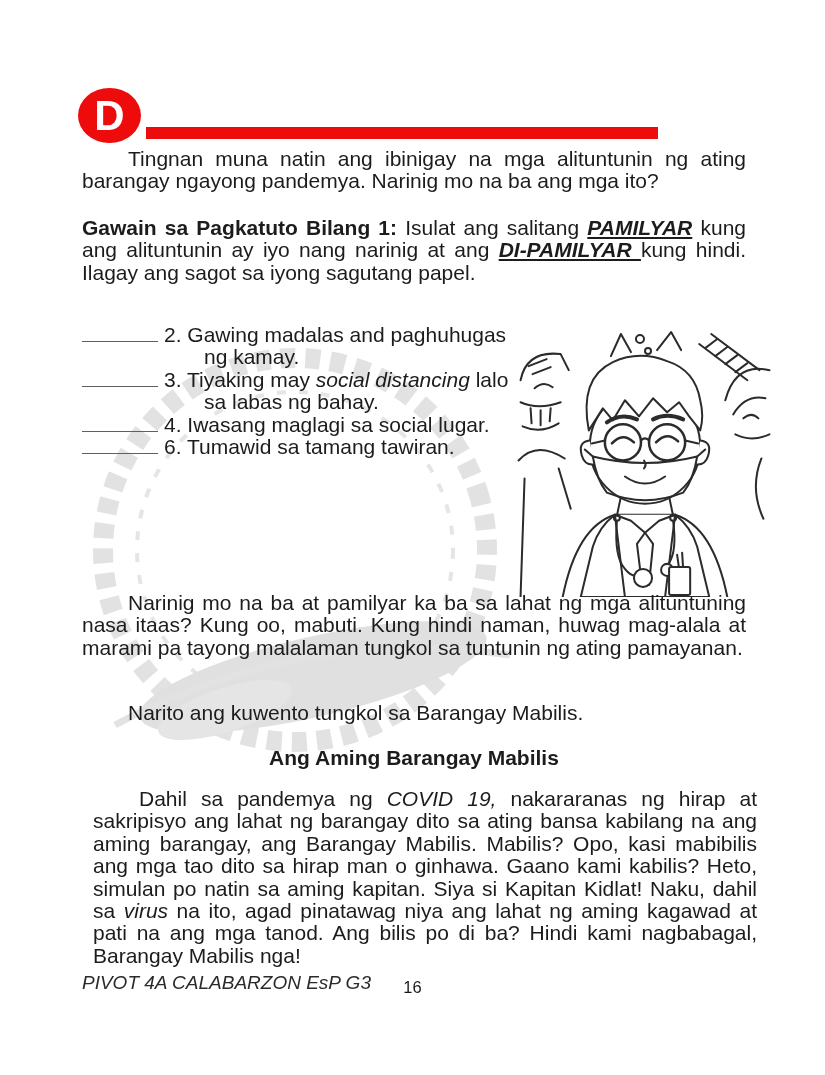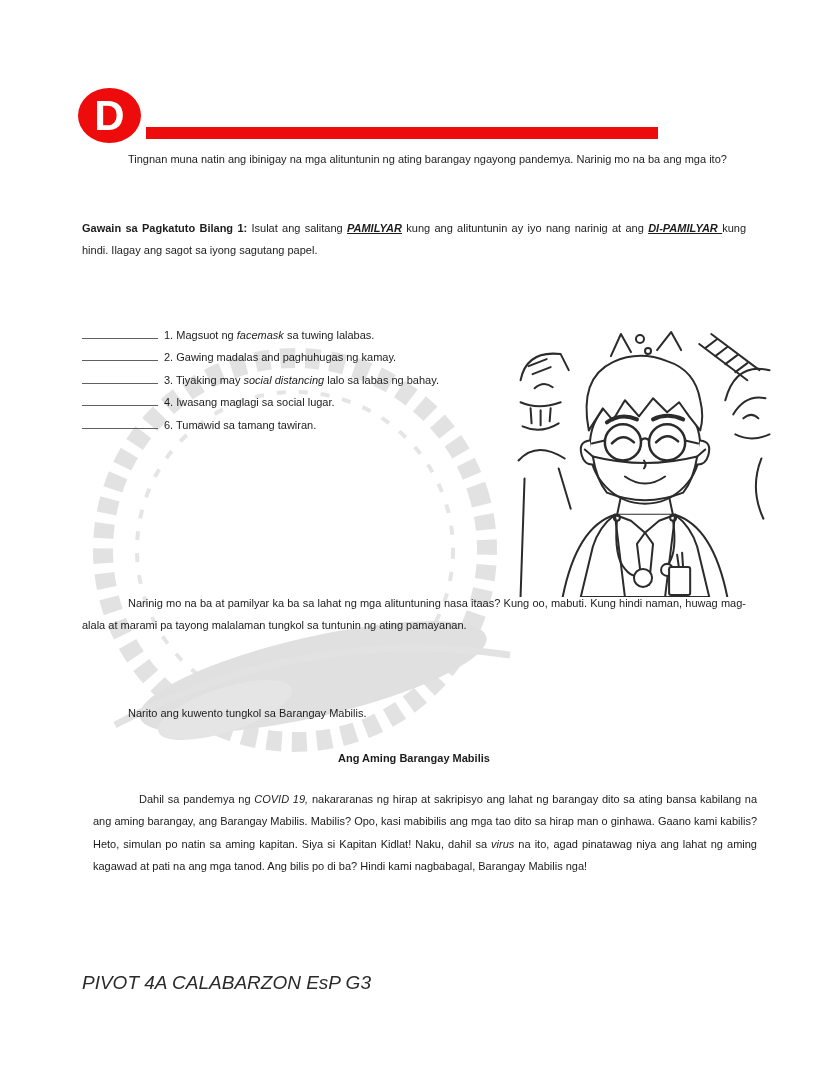--- a/index.html
+++ b/index.html
@@ -13,21 +13,21 @@
 
   
   .badge {
     position:absolute; left:78px; top:88px; width:63px; height:55px;
     border-radius:50%; display:flex; align-items:center; justify-content:center;
   }
   .badge span { color:#fff; font-weight:bold; font-size:42px; line-height:1; }
   .divider-bar { position:absolute; left:146px; top:127px; width:512px; height:12px; }
 
   
-  .txt { font-size:11px; line-height:22.4px; color:#1c1c1c; }
+  .txt { font-size:21px; line-height:22.4px; color:#1c1c1c; }
   .just { text-align:justify; }
   .ind  { text-indent:46px; }
   .b { font-weight:bold; }
   .i { font-style:italic; }
   .kw { font-weight:bold; font-style:italic; text-decoration:underline; }
 
   .intro   { left:82px; top:148px; width:664px; }
   .gawain  { left:82px; top:217px; width:664px; }
 
   .list-block { left:82px; top:324px; width:436px; }
@@ -72,23 +72,20 @@
 
   <p class="layer txt just ind intro">
     <span>Tingnan muna natin ang ibinigay na mga alituntunin ng ating barangay ngayong pandemya. Narinig mo na ba ang mga ito?</span>
   </p>
 
   <p class="layer txt just gawain">
     <span class="b">Gawain sa Pagkatuto Bilang 1:</span><span> Isulat ang salitang </span><span class="kw">PAMILYAR</span><span>  kung ang alituntunin ay iyo nang narinig at ang </span><span class="kw">DI-PAMILYAR </span><span> kung hindi. Ilagay ang sagot sa iyong sagutang papel.</span>
   </p>
 
   <div class="layer txt list-block">
-    <div class="list-item">
-      <span class="blank"></span><span>1. </span><span>Magsuot ng </span><span class="i">facemask</span><span> sa tuwing lalabas.</span>
-    </div>
     <div class="list-item">
       <span class="blank"></span><span>2. </span><span>Gawing madalas and paghuhugas ng kamay.</span>
     </div>
     <div class="list-item">
       <span class="blank"></span><span>3. </span><span>Tiyaking may </span><span class="i">social distancing</span><span> lalo sa labas ng bahay.</span>
     </div>
     <div class="list-item">
       <span class="blank"></span><span>4. </span><span>Iwasang maglagi sa social lugar.</span>
     </div>
     <div class="list-item">
@@ -171,14 +168,15 @@
   <p class="layer txt ind para2b">
     <span>Narito ang kuwento tungkol sa Barangay Mabilis.</span>
   </p>
 
   <h2 class="layer txt story-title">Ang Aming Barangay Mabilis</h2>
   <p class="layer txt just ind story">
     <span>Dahil sa pandemya ng </span><span class="i">COVID 19,</span><span> nakararanas ng hirap at sakripisyo ang lahat ng barangay dito sa ating bansa kabilang na ang aming barangay, ang Barangay Mabilis. Mabilis? Opo, kasi mabibilis ang mga tao dito sa hirap man o ginhawa.  Gaano kami kabilis? Heto, simulan po natin sa aming kapitan. Siya si Kapitan Kidlat! Naku, dahil sa </span><span class="i">virus</span><span> na ito, agad pinatawag niya ang lahat ng aming kagawad at pati na ang mga tanod. Ang bilis po di ba? Hindi kami nagbabagal, Barangay Mabilis nga!</span>
   </p>
 
   <div class="layer footer-src">PIVOT 4A CALABARZON EsP G3</div>
+  <div class="layer footer-num">16</div>
 
 </div>
 
 </body></html>

